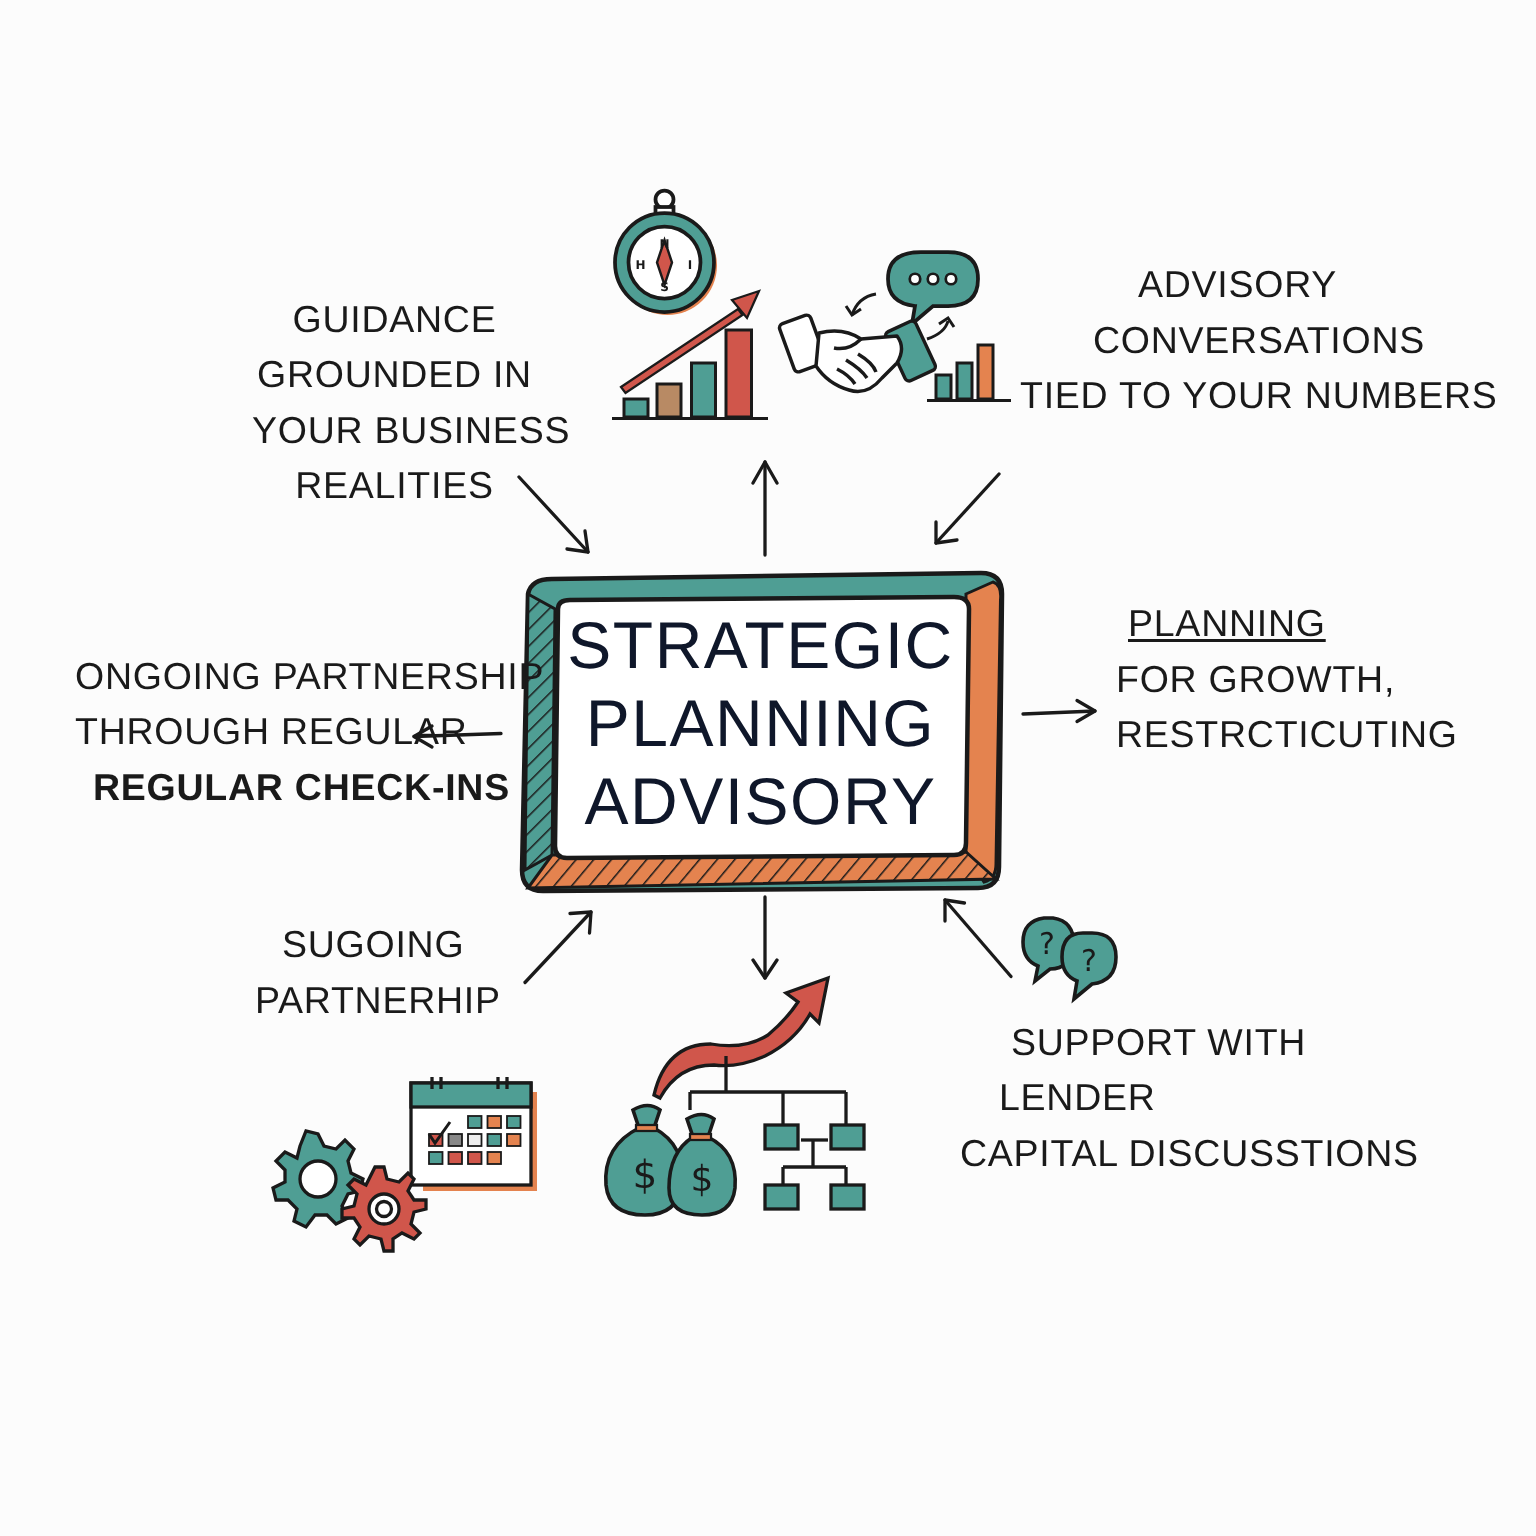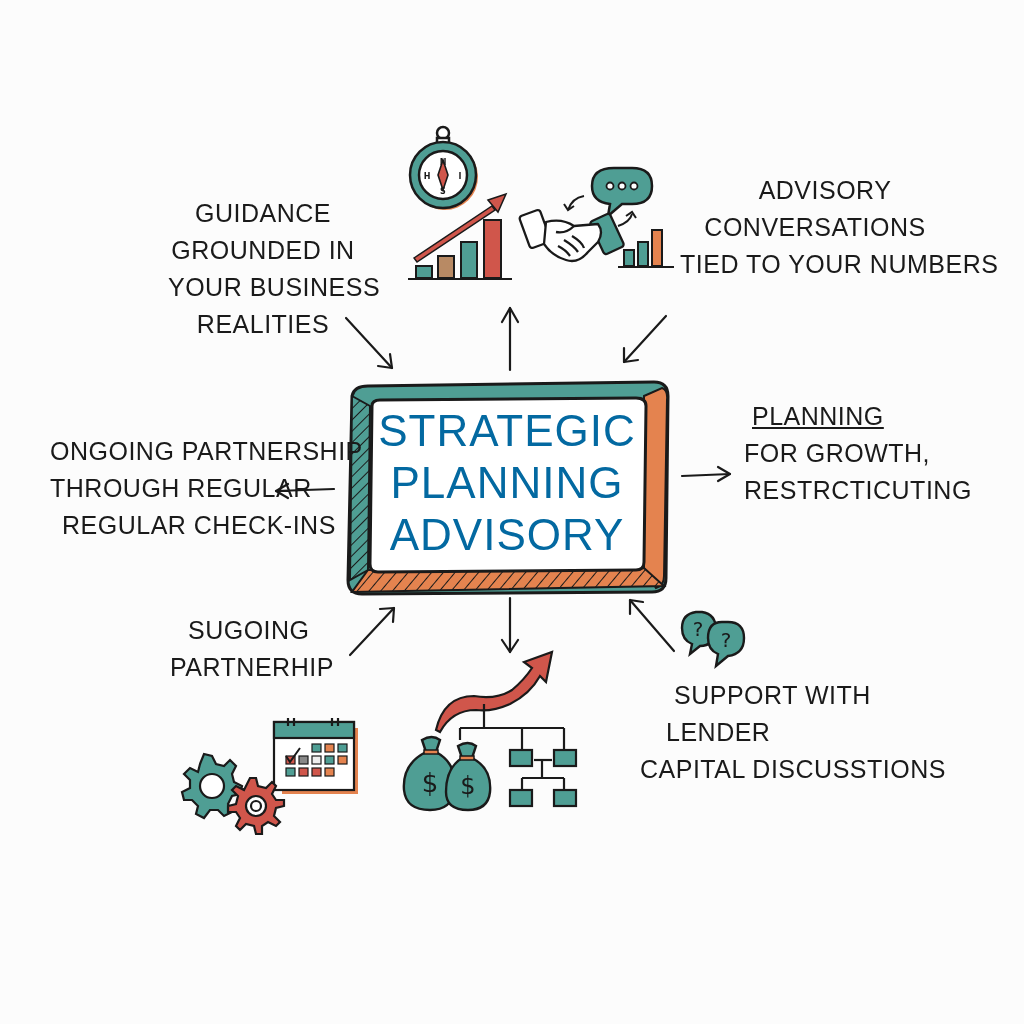--- a/index.html
+++ b/index.html
@@ -1,20 +1,20 @@
 <!DOCTYPE html>
 <html><head>
 <meta charset="utf-8">
 <style>
   html,body{margin:0;padding:0;}
   body{width:1024px;height:1024px;background:#fcfcfc;position:relative;overflow:hidden;font-family:"DejaVu Sans Condensed","DejaVu Sans",sans-serif;color:#1e1e1e;}
   .lbl{position:absolute;text-transform:uppercase;font-family:"Liberation Sans Narrow","Liberation Sans",sans-serif;font-size:25px;line-height:37px;letter-spacing:0.5px;white-space:nowrap;color:#1a1a1a;}
   .lbl div{display:block;}
   .center-box{position:absolute;left:344px;top:382px;width:326px;height:212px;}
-  .center-text{position:absolute;left:344px;top:405px;width:326px;text-align:center;font-family:"Liberation Sans Narrow","Liberation Sans",sans-serif;font-size:44px;line-height:52px;letter-spacing:1px;color:#0369a1;}
+  .center-text{position:absolute;left:344px;top:405px;width:326px;text-align:center;font-family:"Liberation Sans Narrow","Liberation Sans",sans-serif;font-size:44px;line-height:52px;letter-spacing:1px;color:#0f172a;}
   svg{position:absolute;overflow:visible;}
 </style>
 </head>
 <body>
 
 <svg class="center-box" width="326" height="212" viewBox="0 0 326 212" style="left:344px;top:382px;">
   <defs>
     <pattern id="hatchT" width="8" height="8" patternUnits="userSpaceOnUse" patternTransform="rotate(45)">
       <rect width="8" height="8" fill="#4f9e94"></rect>
       <line x1="0" y1="0" x2="0" y2="8" stroke="#1a1a1a" stroke-width="2"></line>
@@ -43,34 +43,34 @@
 
 <div class="lbl" style="left:168px;top:195px;text-align:center;width:190px;">
   <div>GUIDANCE</div>
   <div>GROUNDED IN</div>
   <div>YOUR BUSINESS</div>
   <div>REALITIES</div>
 </div>
 
 <div class="lbl" style="left:680px;top:172px;text-align:center;width:280px;">
   <div style="padding-left:10px;">ADVISORY</div>
-  <div style="padding-right:10px;">CONVERSATIONS</div>
+  <div style="padding-right:10px;text-align:right;">CONVERSATIONS</div>
   <div>TIED TO YOUR NUMBERS</div>
 </div>
 
 <div class="lbl" style="left:744px;top:398px;">
   <div style="padding-left:8px;text-decoration:underline;">PLANNING</div>
   <div>FOR GROWTH,</div>
   <div>RESTRCTICUTING</div>
 </div>
 
 <div class="lbl" style="left:50px;top:433px;">
   <div>ONGOING PARTNERSHIP</div>
   <div>THROUGH REGULAR</div>
-  <div style="padding-left:12px;">REGULAR CHECK-INS</div>
+  <div style="padding-left:12px;font-weight:bold;">REGULAR CHECK-INS</div>
 </div>
 
 <div class="lbl" style="left:170px;top:612px;">
   <div style="padding-left:18px;">SUGOING</div>
   <div>PARTNERHIP</div>
 </div>
 
 <div class="lbl" style="left:640px;top:677px;">
   <div style="padding-left:34px;">SUPPORT WITH</div>
   <div style="padding-left:26px;">LENDER</div>

